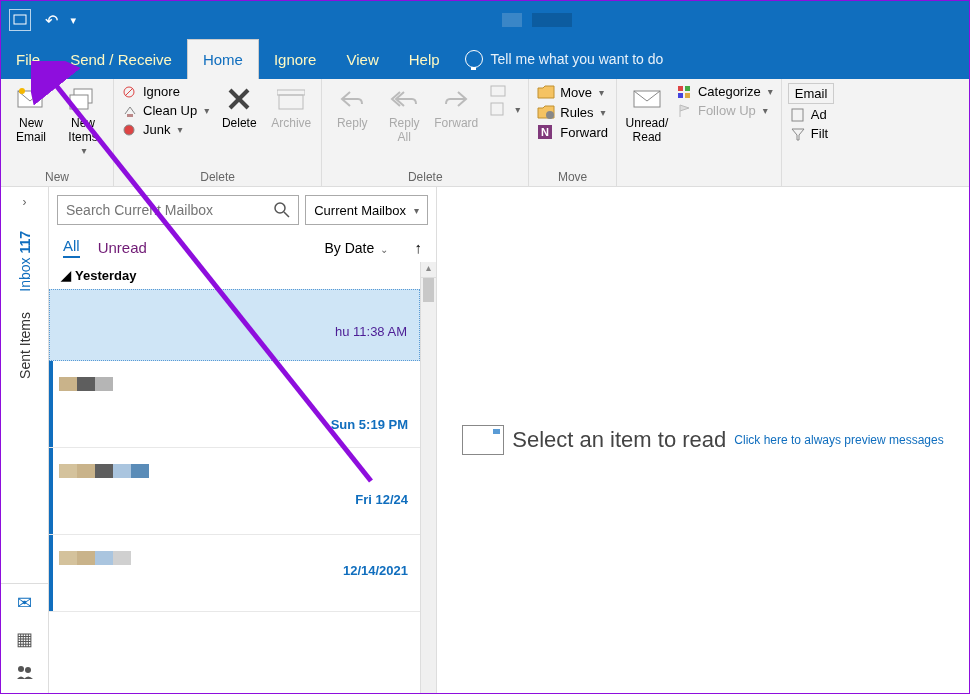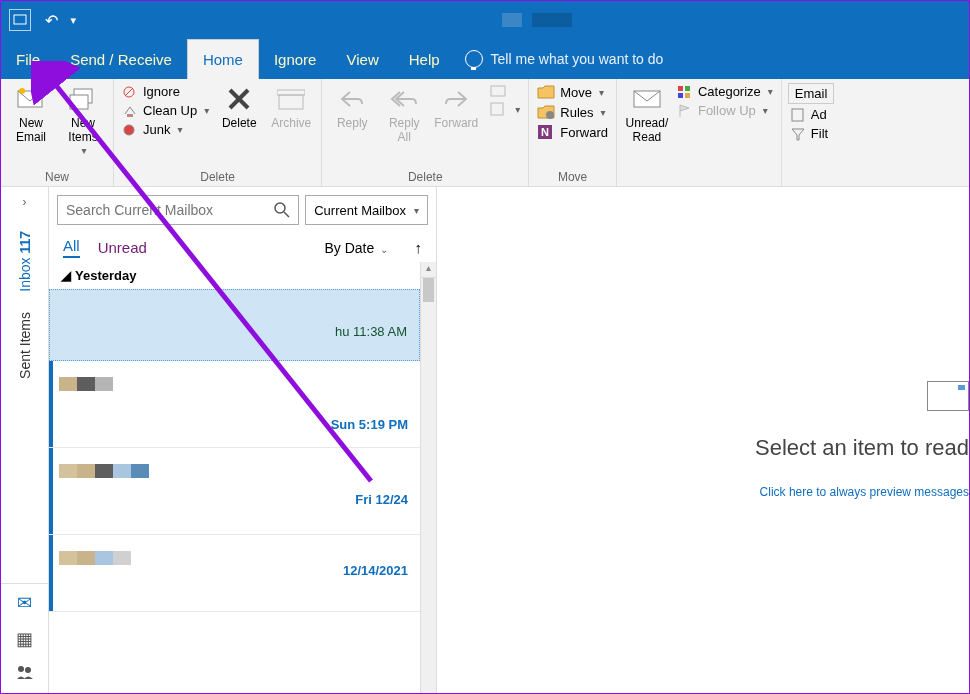--- a/index.html
+++ b/index.html
@@ -48,25 +48,25 @@
 .sort-arrow{font-size:15px;cursor:pointer;margin-left:8px;}
 .list-scroll{flex:1;overflow:hidden;display:flex;}
 .items{flex:1;}
 .scrollbar{width:16px;background:#f0f0f0;border-left:1px solid #ddd;position:relative;}
 .scroll-up{height:16px;text-align:center;font-size:10px;color:#888;border-bottom:1px solid #ddd;cursor:pointer;}
 .thumb{position:absolute;top:16px;left:2px;right:2px;height:24px;background:#c8c8c8;}
 .date-hdr { font-size: 13px; font-weight: 600; padding: 6px 12px; display:flex;align-items:center;gap:4px;}
 .msg { border-bottom: 1px solid #e8e8e8; padding: 10px 12px 10px 10px; position: relative; cursor:pointer;}
 .msg.sel{background:#cfe5f6;border:1px dotted #5a9bd5;}
 .msg .stripe{position:absolute;left:0;top:0;bottom:0;width:4px;background:#106ebe;}
-.msg .ts{position:absolute;right:12px;font-size:13px;color:#14532d;}
+.msg .ts{position:absolute;right:12px;font-size:13px;color:#4c1d95;}
 .msg.bold .ts{font-weight:bold;color:#106ebe;}
 .pix{display:flex;gap:0;margin-top:6px;}
 .pix span{width:18px;height:14px;}
-.readpane { flex: 1; display: flex; flex-direction: column; align-items: flex-end; justify-content: center; gap: 24px; }
+.readpane { flex: 1; display: flex; flex-direction: row; align-items: center; justify-content: center; gap: 8px; }
 .env-ic{width:42px;height:30px;border:1.5px solid #888;position:relative;}
 .env-ic::after{content:"";position:absolute;top:3px;right:3px;width:7px;height:5px;background:#5a9bd5;}
 .readpane h2{font-weight:400;font-size:22px;color:#444;}
 .readpane a{color:#106ebe;font-size:12px;text-decoration:none;cursor:pointer;}
 svg.arrow-annotation{position:absolute;top:60px;left:30px;pointer-events:none;}
 </style>
 </head>
 <body>
 
 <div class="titlebar">

